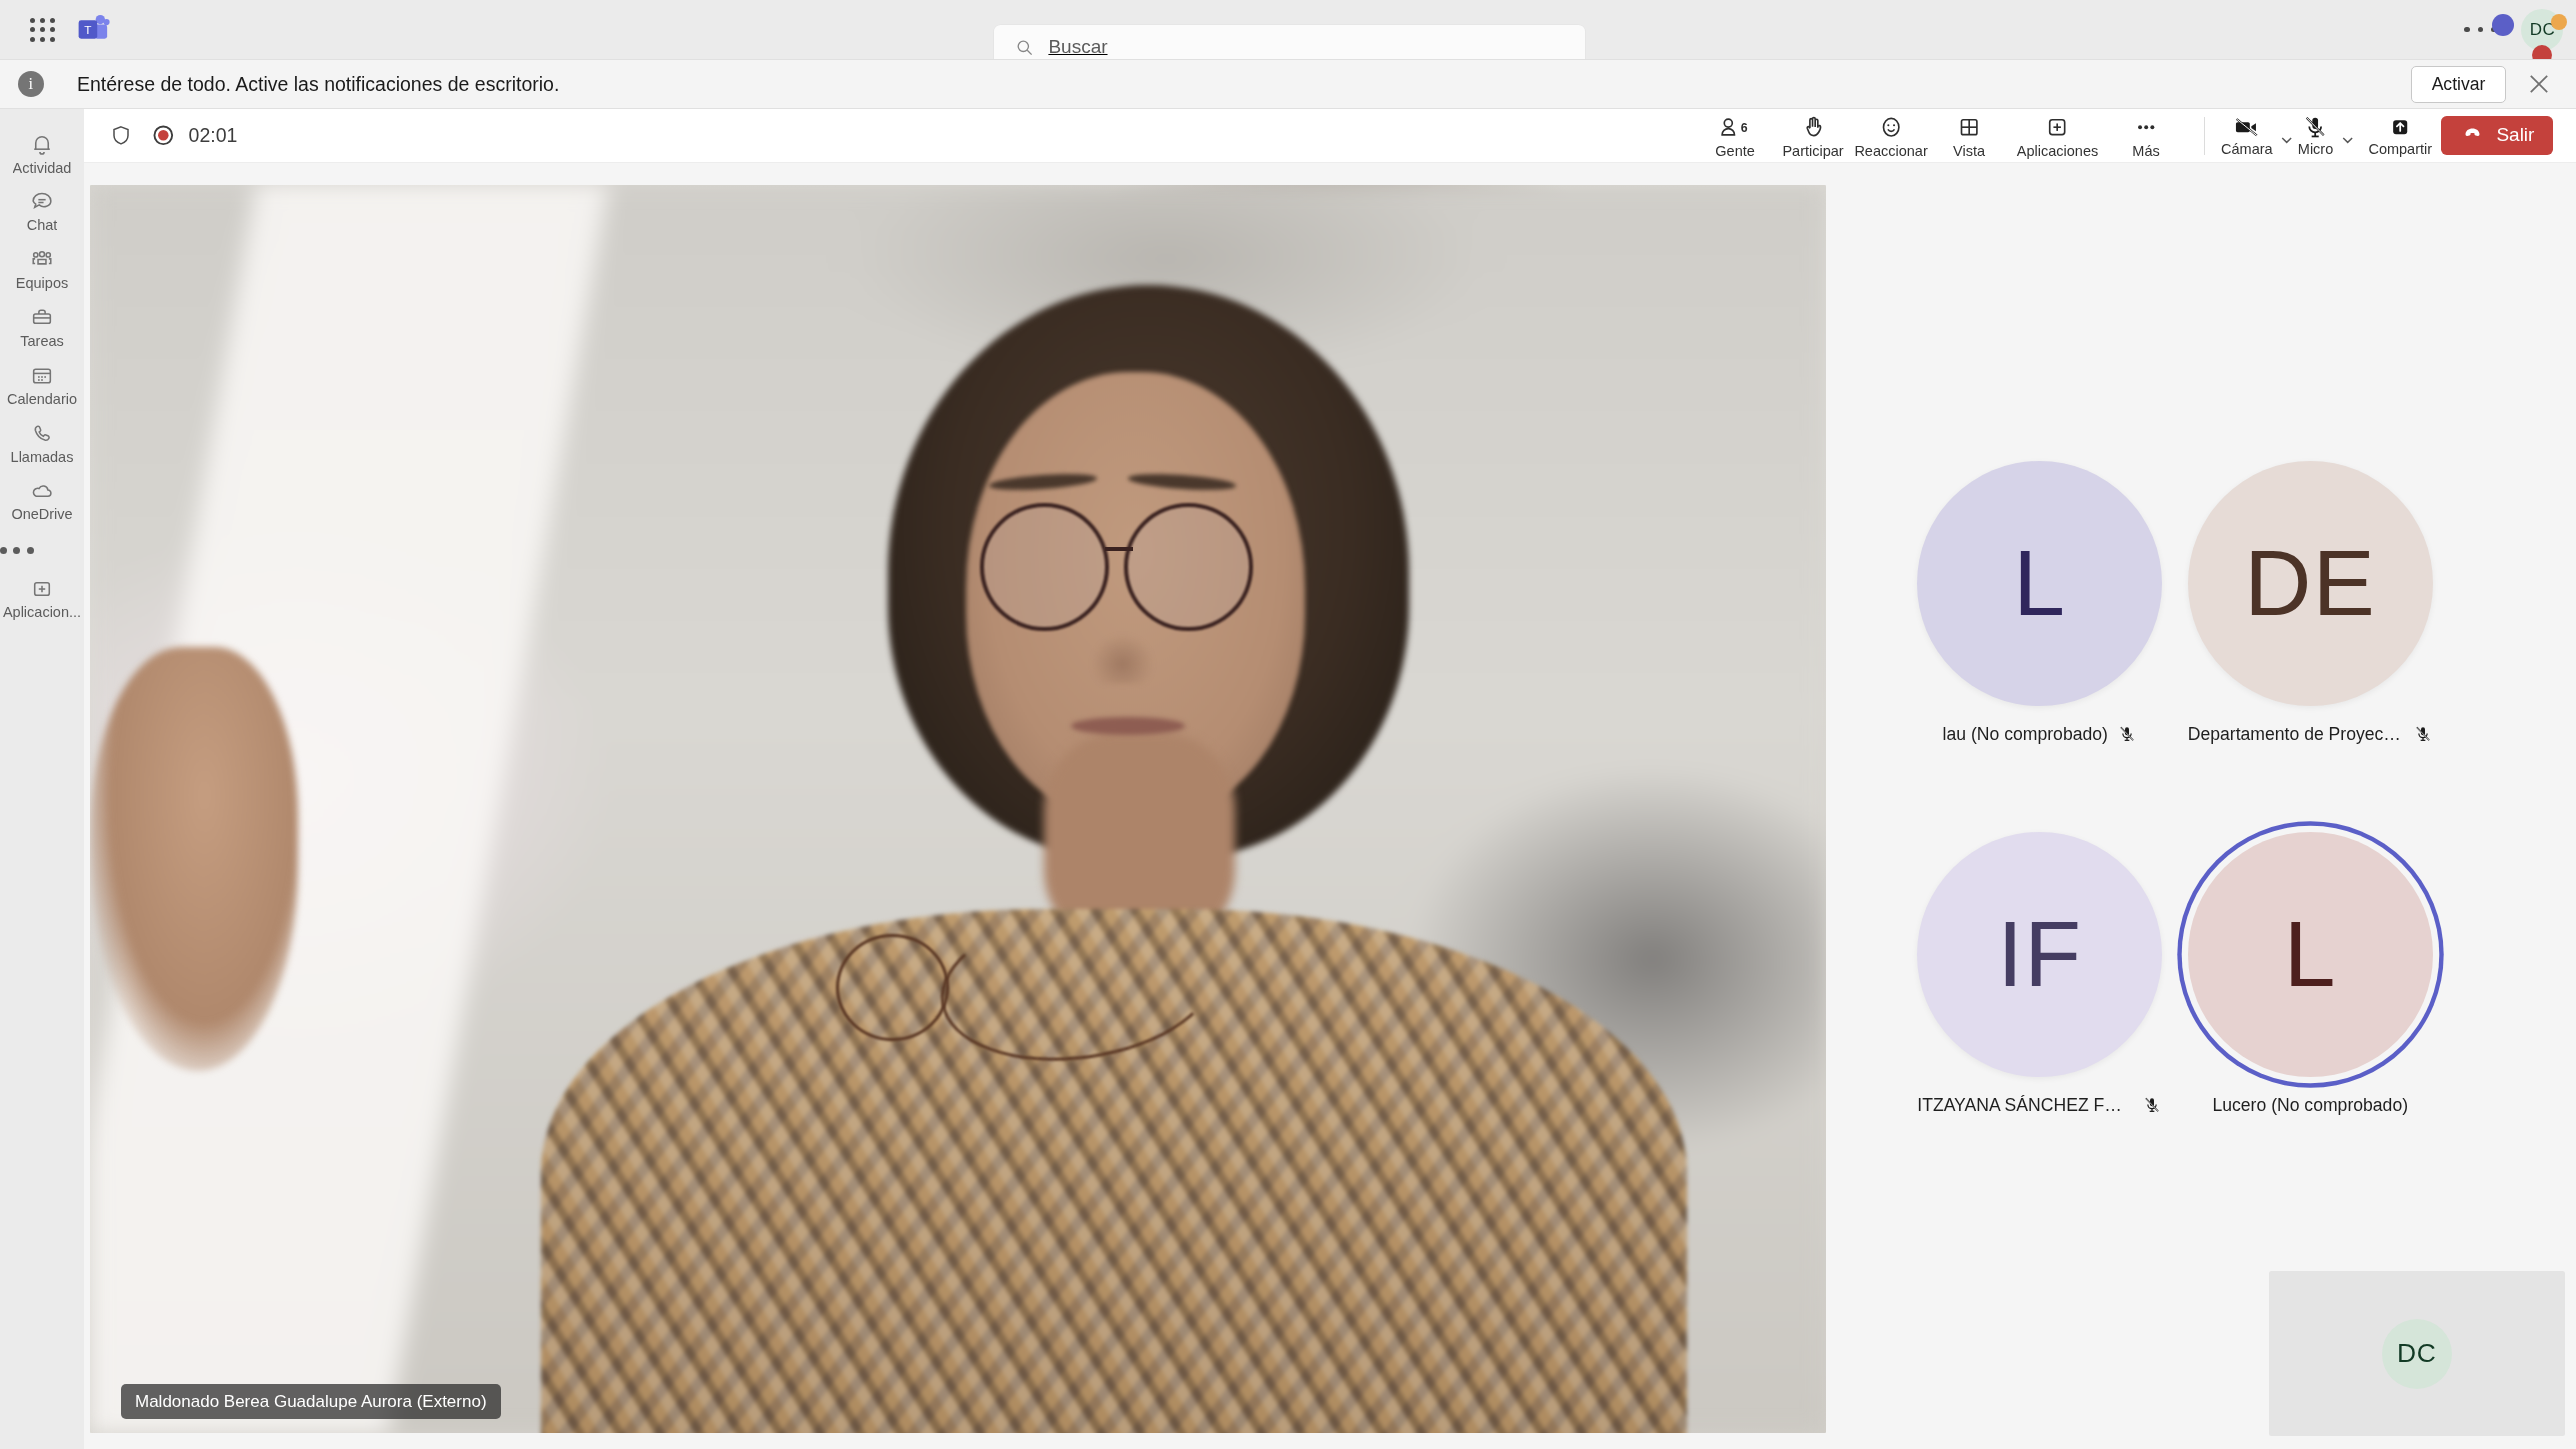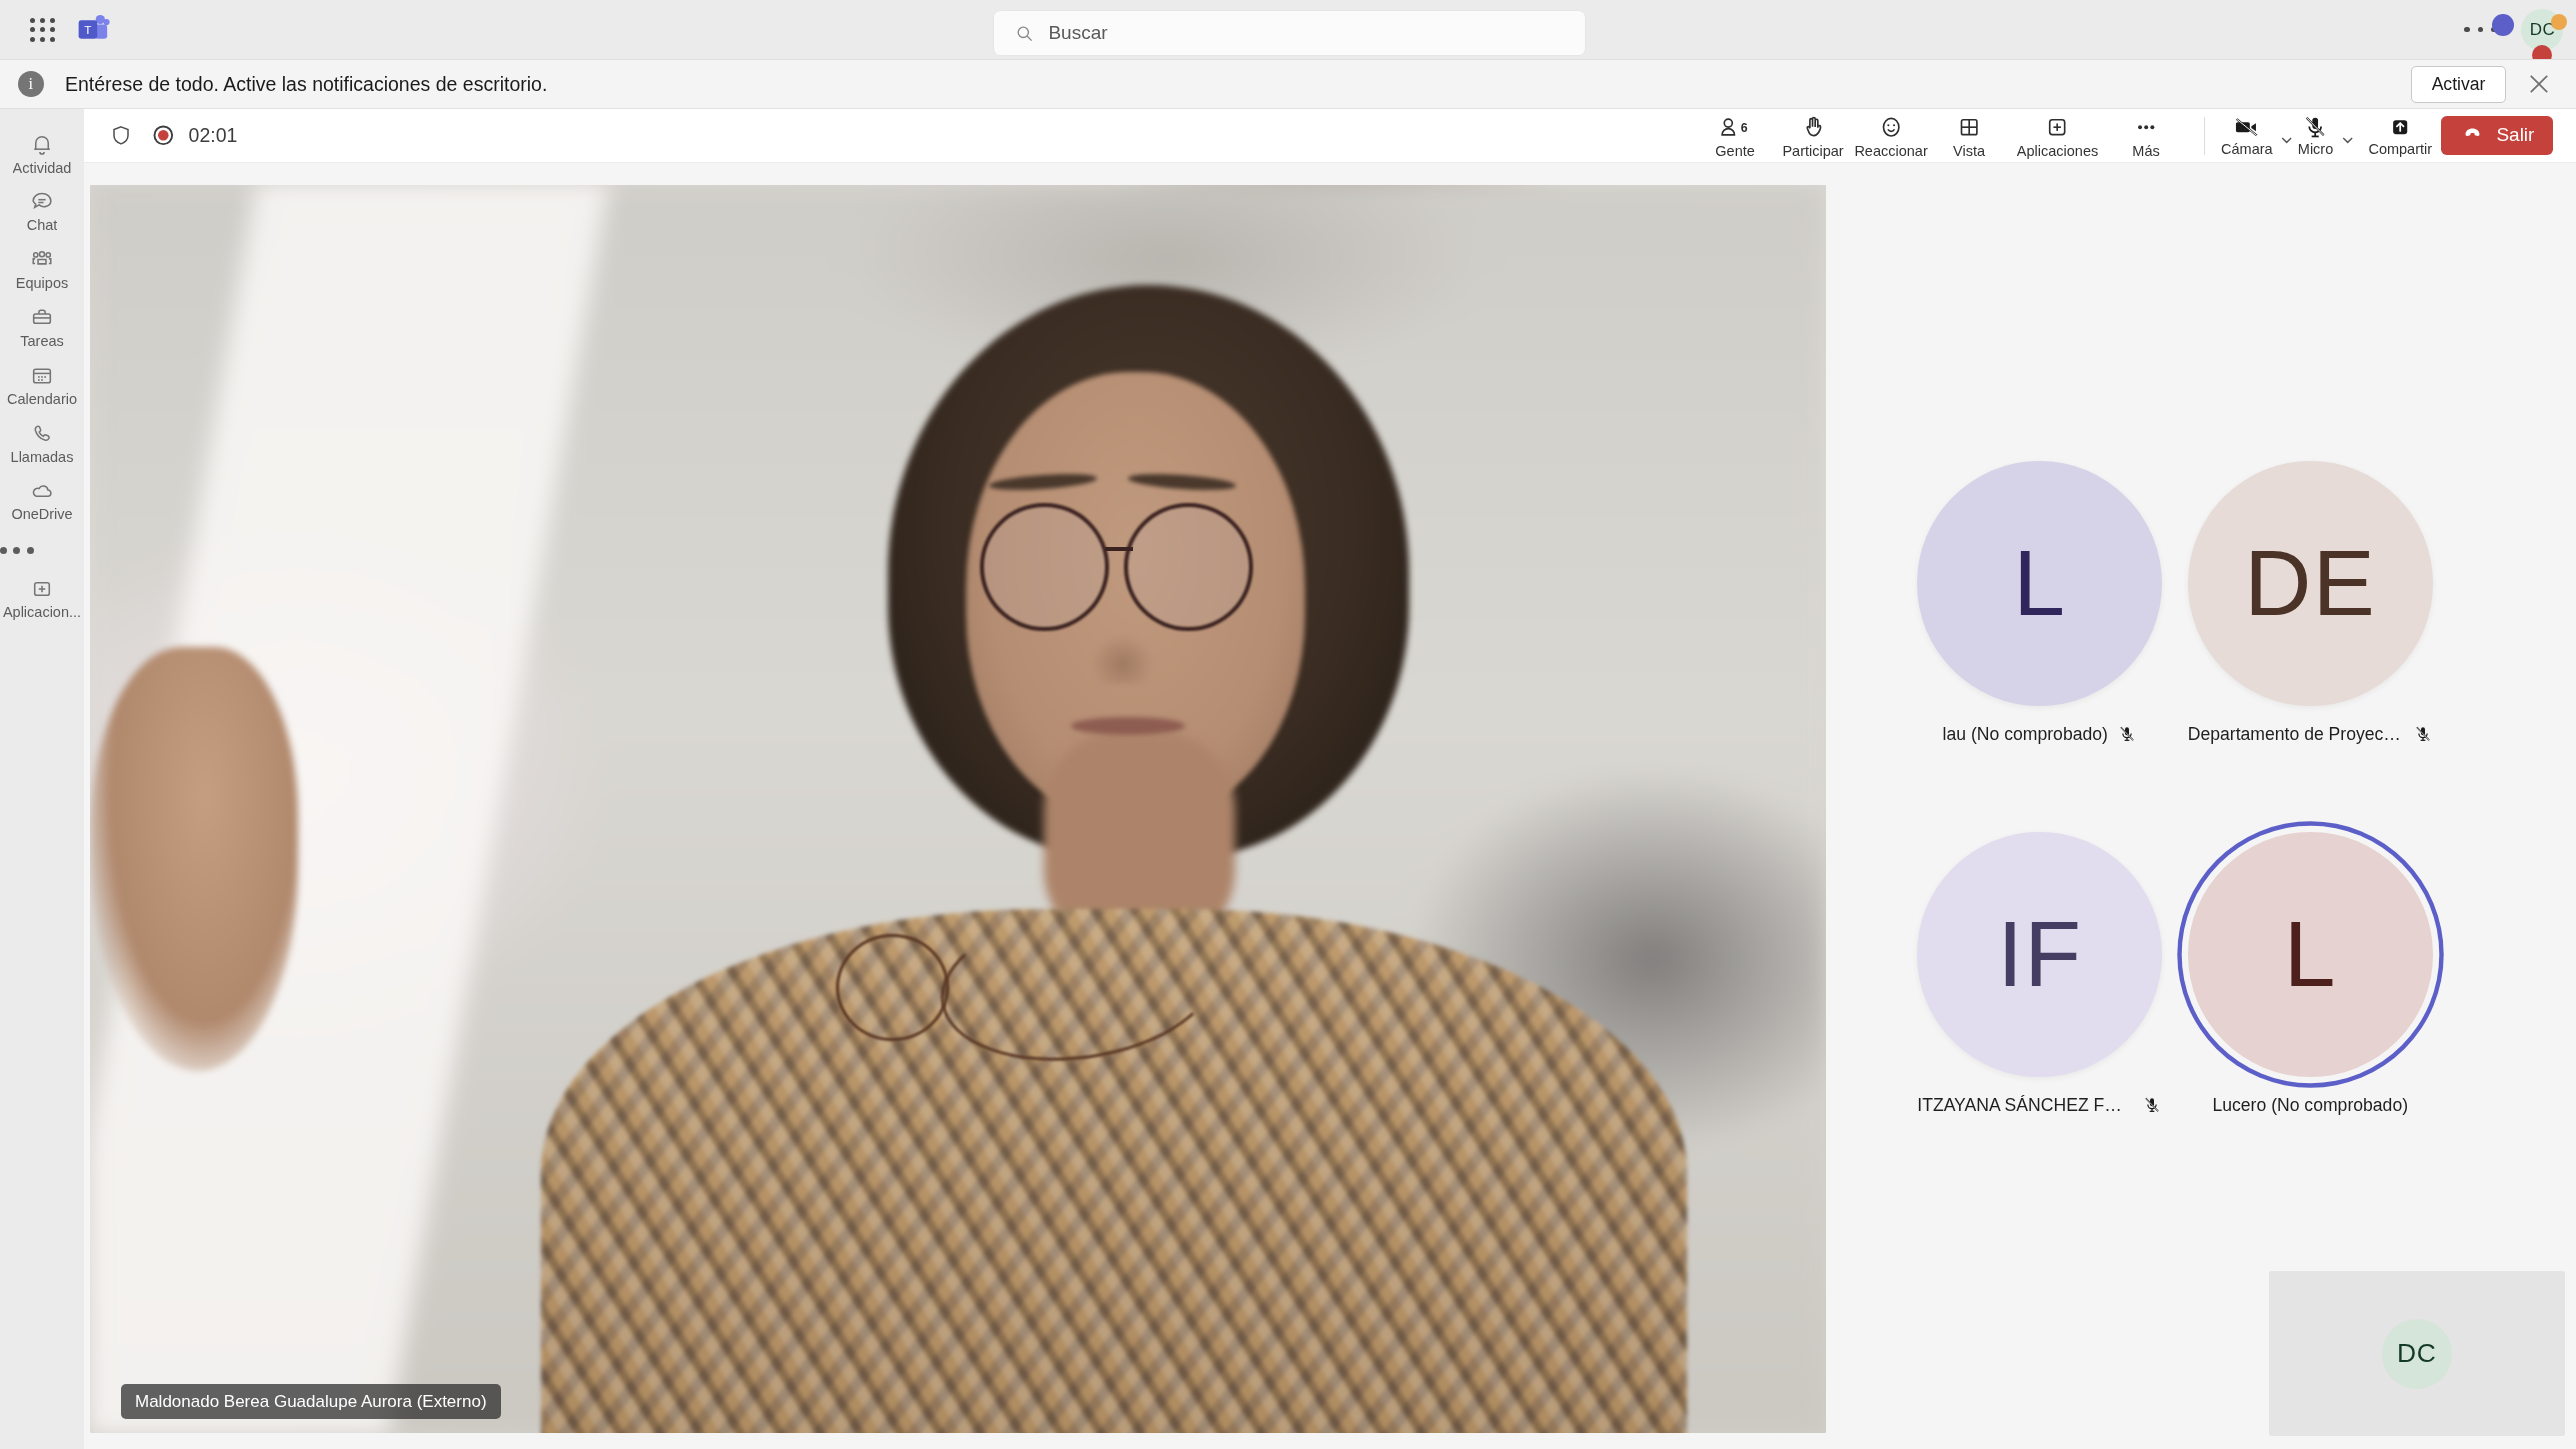--- a/index.html
+++ b/index.html
@@ -21,21 +21,21 @@
     display: grid; grid-template-columns: repeat(3, 1fr); grid-template-rows: repeat(3, 1fr);
     gap: 4.4px; padding: 1.9px; cursor: pointer;
   }
   .waffle i { background: #4a4a4a; border-radius: 50%; width: 5px; height: 5px; display:block; }
 
   .teams-logo {
     position: absolute; left: 77px; top: 14px; width: 33px; height: 31px;
   }
 
   .searchwrap {
-    position: absolute; left: 994px; top: 11px; width: 591px; height: 44px;
+    position: absolute; left: 994px; top: 25px; width: 591px; height: 44px; text-decoration: underline;
   }
   .searchbox {
     width: 100%; height: 100%; background: #fbfbfb; border-radius: 6.3px;
     display: flex; align-items: center; padding-left: 21.4px; gap: 14px;
     box-shadow: 0 0 0 0.6px rgba(0,0,0,0.04);
     cursor: text;
   }
   .search-ic { width: 19px; height: 19px; flex: 0 0 auto; opacity:.72; }
   .search-ph { font-size: 19px; color: #5a5a5a; }
 
@@ -68,21 +68,21 @@
   .banner {
     position: absolute; left: 0; top: 59px; width: 2576px; height: 50px;
     background: #f4f4f4; border-top: 0.6px solid #e0e0e0; border-bottom: 0.6px solid #e0e0e0;
     display: flex; align-items: center;
   }
   .banner-info {
     margin-left: 17.6px; width: 26.4px; height: 26.4px; border-radius: 50%;
     background: #757575; color: #fff; font-size: 16.4px;
     display: flex; align-items: center; justify-content: center; font-family: "Liberation Serif", serif;
   }
-  .banner-text { margin-left: 21px; font-size: 19.5px; color: #1b1b1b; }
+  .banner-text { margin-left: 33px; font-size: 19.5px; color: #1b1b1b; }
   .banner-right { margin-left: auto; display: flex; align-items: center; gap: 19px; padding-right: 22.6px; }
   .banner-btn {
     background: #fff; border: 0.6px solid #c8c8c8; border-radius: 5px;
     font-size: 17.6px; color: #1b1b1b; padding: 7px 20px; cursor: pointer;
     font-family: "Liberation Sans", sans-serif;
   }
   .banner-close { width: 28px; height: 28px; cursor: pointer; opacity: .75; }
 
   
   .rail {

